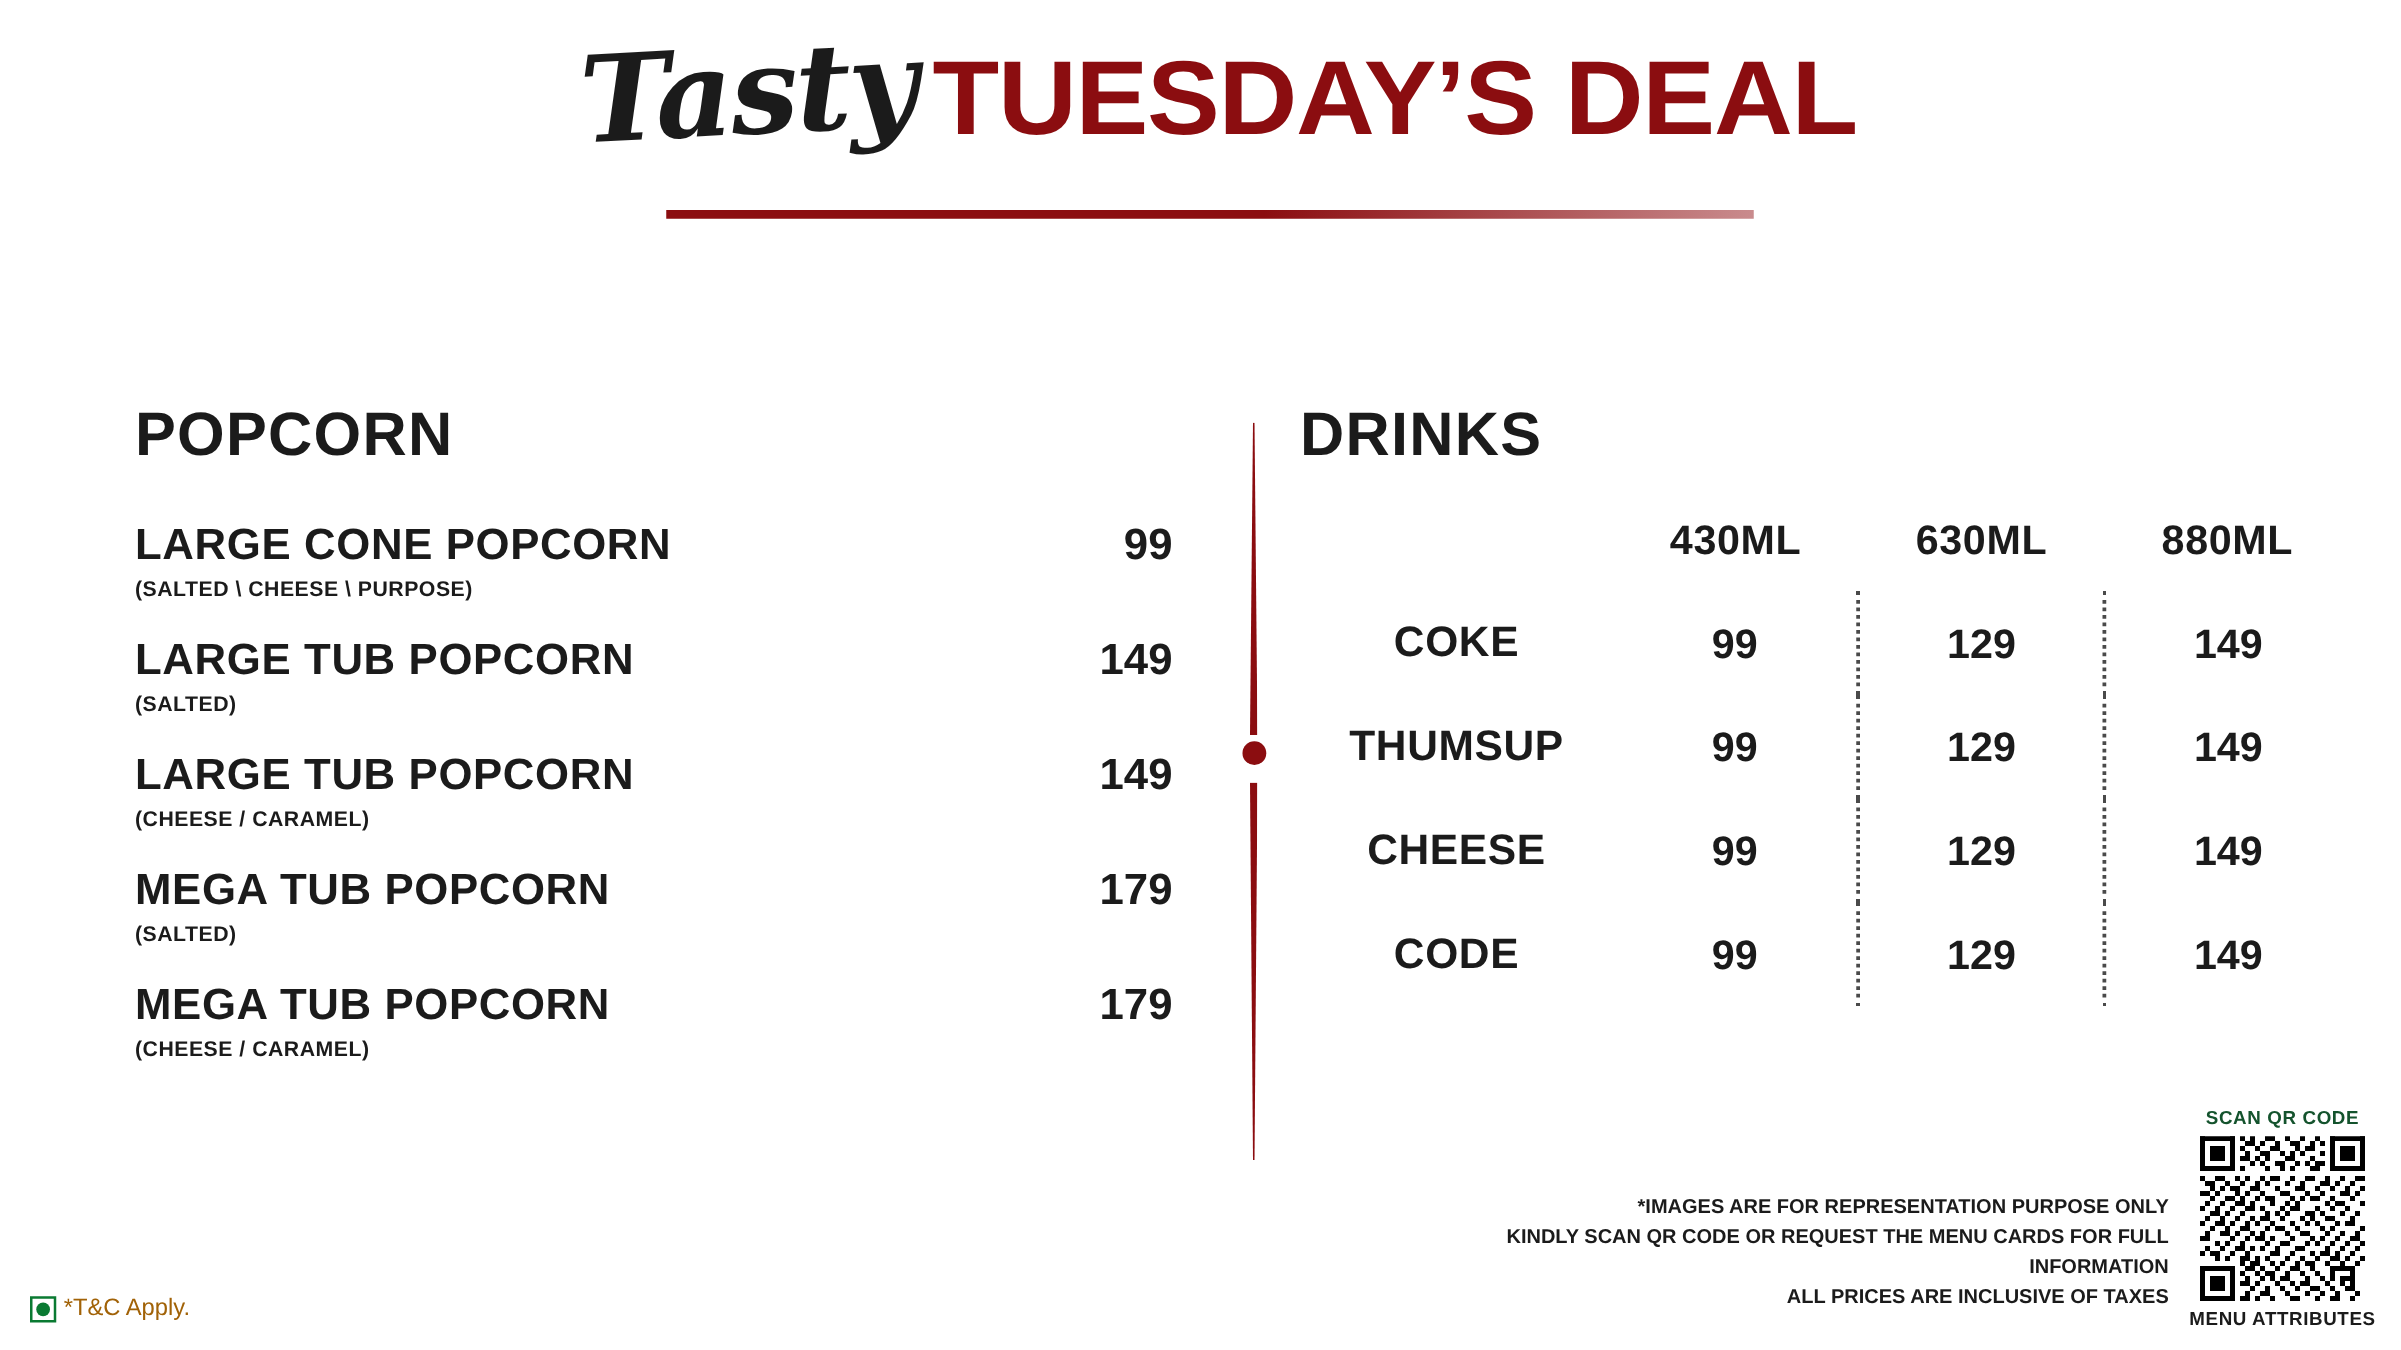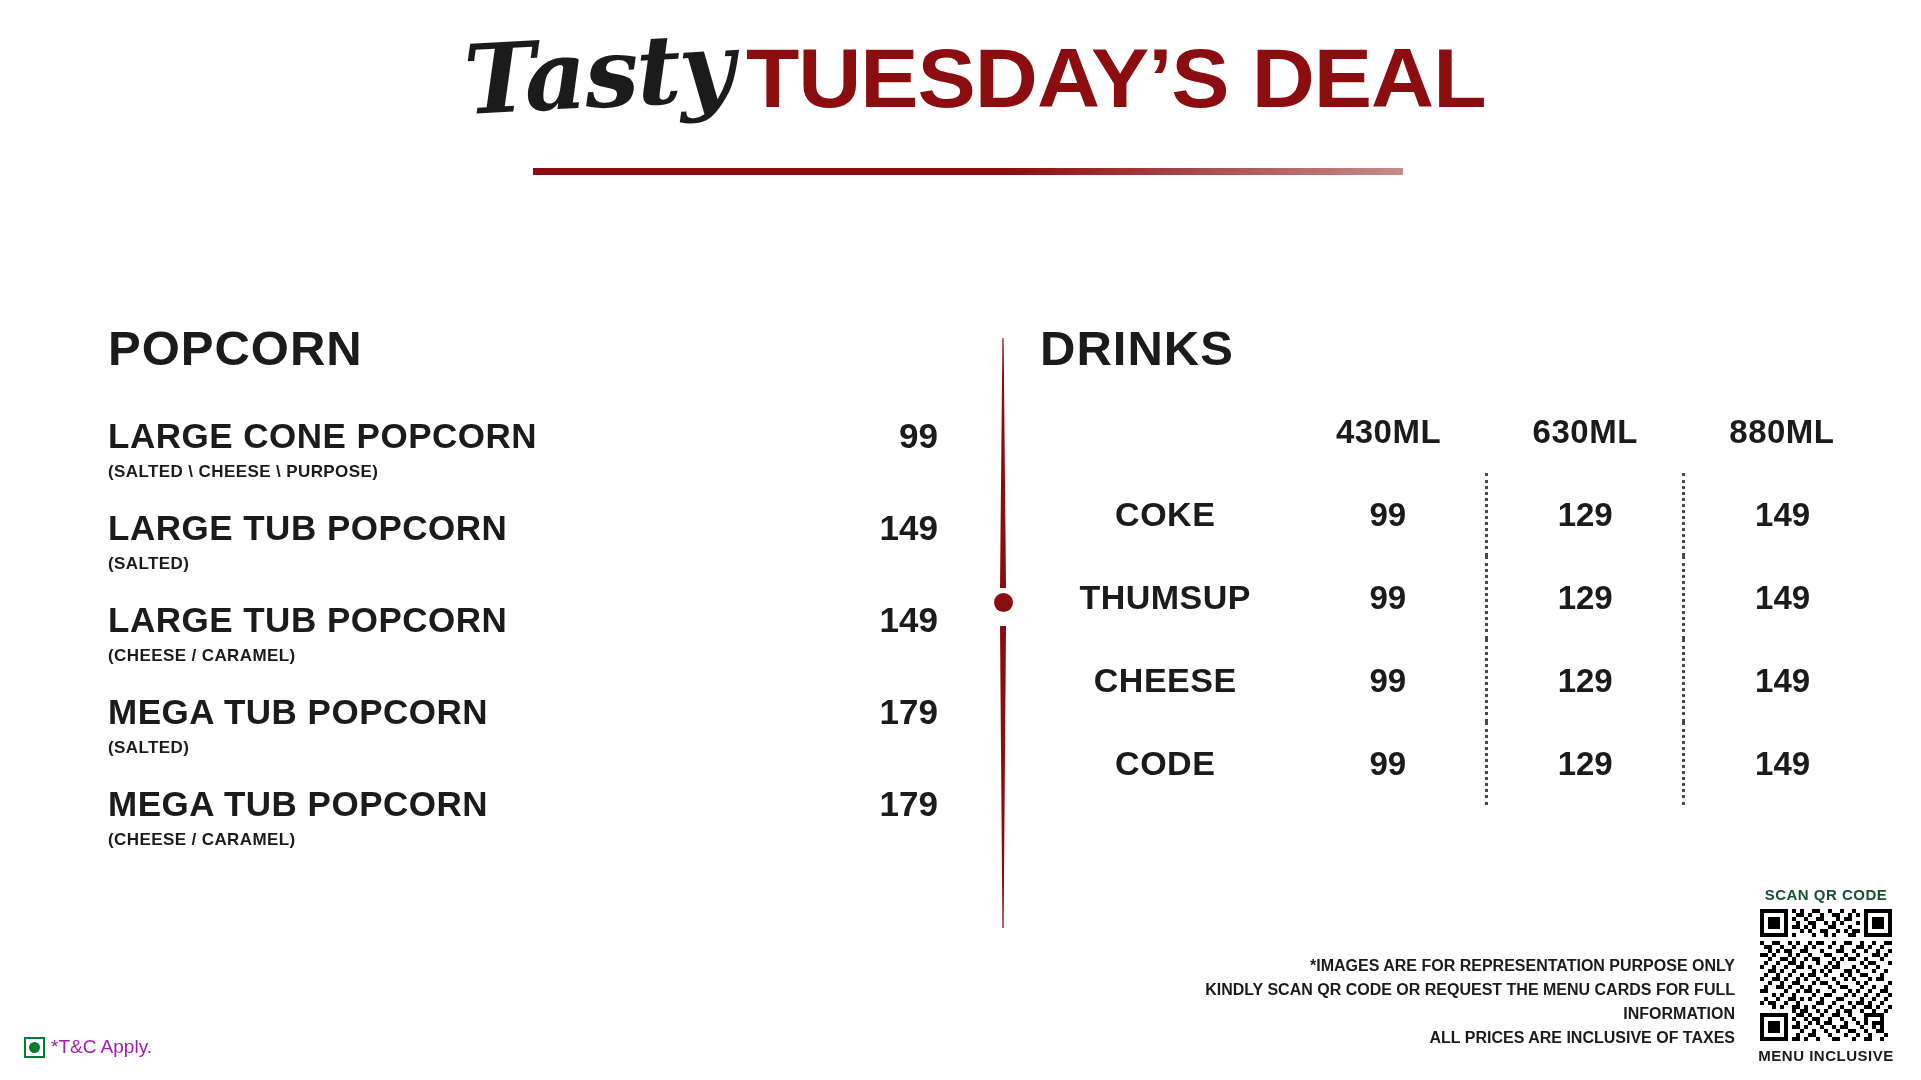--- a/index.html
+++ b/index.html
@@ -247,21 +247,21 @@
   }
   .veg-mark i {
     width: 11px;
     height: 11px;
     border-radius: 50%;
     background: #0a7a32;
     display: block;
   }
   .tnc-text {
     font-size: 19px;
-    color: #a21caf;
+    color: #a16207;
   }
 </style>
 </head>
 <body>
 
 <div class="header">
   <div class="title-row">
     <span class="title-script">Tasty</span>
     <span class="title-main">TUESDAY’S DEAL</span>
   </div>
@@ -657,21 +657,21 @@
         <rect x="8" y="32" width="2" height="1"></rect>
           <rect x="11" y="32" width="1" height="1"></rect>
           <rect x="14" y="32" width="1" height="1"></rect>
           <rect x="18" y="32" width="2" height="1"></rect>
           <rect x="23" y="32" width="1" height="1"></rect>
           <rect x="26" y="32" width="2" height="1"></rect>
           <rect x="30" y="32" width="1" height="1"></rect>
       </g>
     </svg>
   </div>
-  <div class="qr-caption-bottom">MENU INCLUSIVE</div>
+  <div class="qr-caption-bottom">MENU ATTRIBUTES</div>
 </div>
 
 <div class="tnc">
   <span class="veg-mark">
       <i></i>
     </span>
   <span class="tnc-text">*T&amp;C Apply.</span>
 </div>
 
 </body></html>

